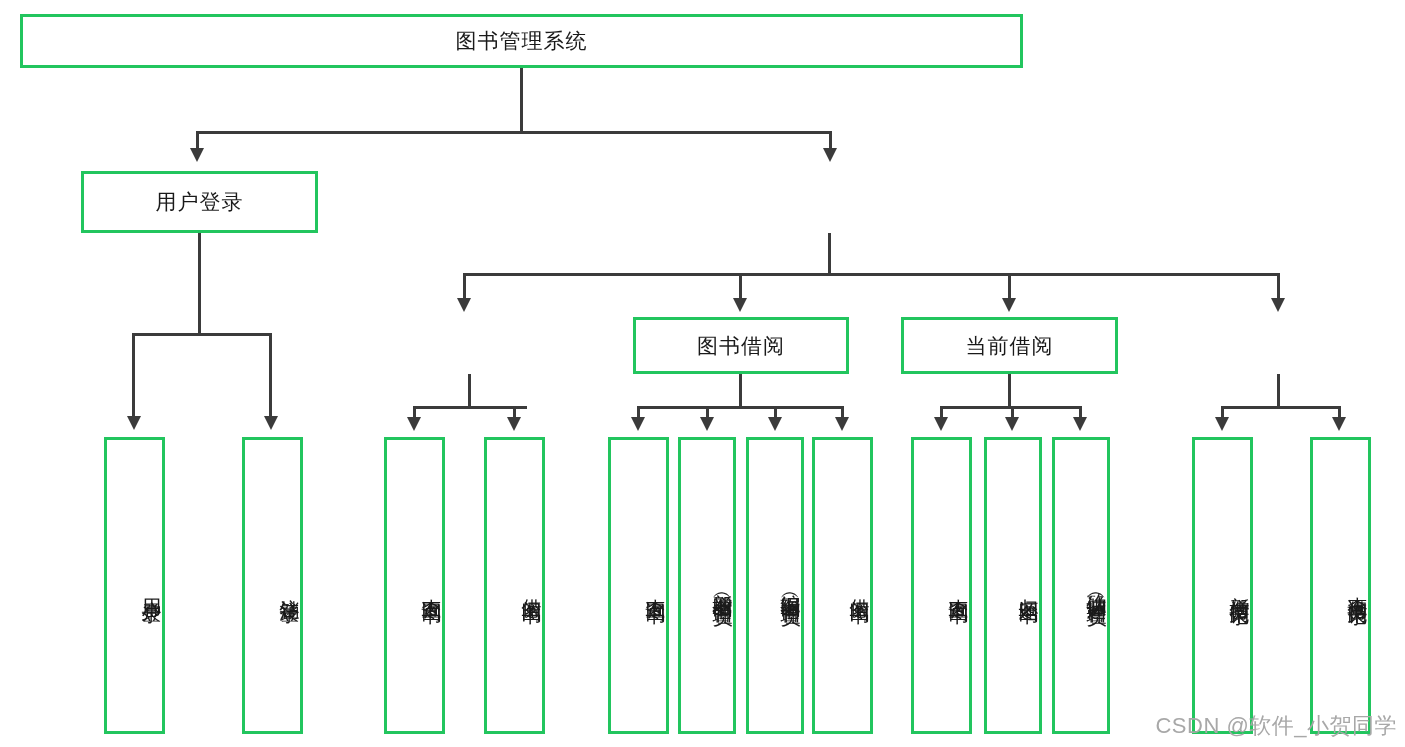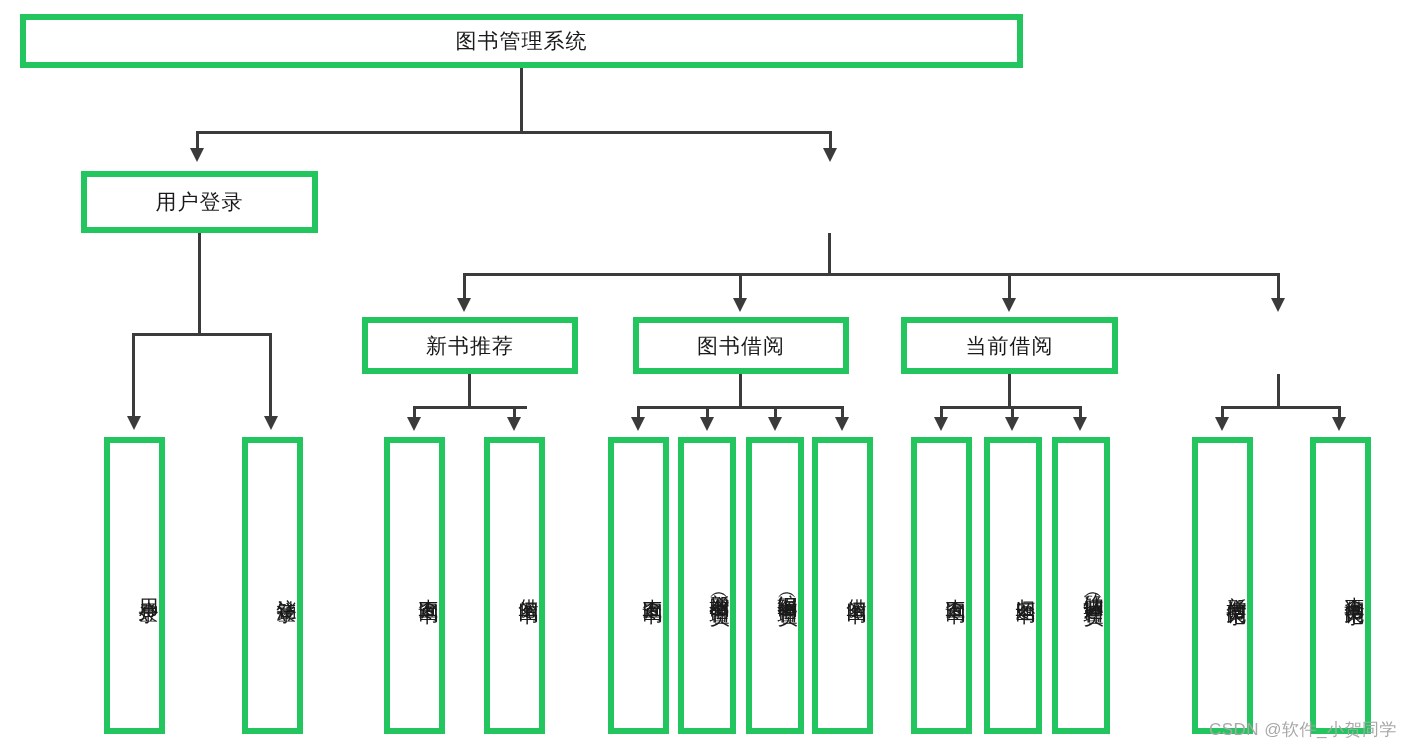--- a/index.html
+++ b/index.html
@@ -14,21 +14,21 @@
     position: relative;
     width: 1405px;
     height: 747px;
     background: #ffffff;
     overflow: hidden;
   }
   .node {
     position: absolute;
     box-sizing: border-box;
     background: #ffffff;
-    border: 6px solid #22c55e;
+    border: 3px solid #22c55e;
     display: flex;
     align-items: center;
     justify-content: center;
     color: #1a1a1a;
   }
   .node.horiz {
     font-size: 21px;
     letter-spacing: 1px;
   }
   .node.vert {
@@ -57,21 +57,21 @@
     width: 0;
     height: 0;
     border-left: 7px solid transparent;
     border-right: 7px solid transparent;
     border-top: 14px solid #3b3b3b;
   }
   #watermark {
     position: absolute;
     right: 8px;
     bottom: 6px;
-    font-size: 17px;
+    font-size: 22px;
     color: #a8a8a8;
     letter-spacing: 0.5px;
     white-space: nowrap;
   }
 </style>
 </head>
 <body>
 
 <div id="canvas">
 
@@ -135,23 +135,20 @@
   <div class="arrow" style="left:1332px; top:417px;"></div>
 
   <div class="node horiz" style="left:20px; top:14px; width:1003px; height:54px;">
     <span>图书管理系统</span>
   </div>
 
   <div class="node horiz" style="left:81px; top:171px; width:237px; height:62px;">
     <span>用户登录</span>
   </div>
 
-  <div class="node horiz" style="left:362px; top:317px; width:216px; height:57px;">
-    <span>新书推荐</span>
-  </div>
   <div class="node horiz" style="left:901px; top:317px; width:217px; height:57px;">
     <span>当前借阅</span>
   </div>
   <div class="node horiz" style="left:633px; top:317px; width:216px; height:57px;">
     <span>图书借阅</span>
   </div>
 
   <div class="node vert" style="left:104px; top:437px; width:61px; height:297px;">
     <span>用户登录</span>
   </div>

